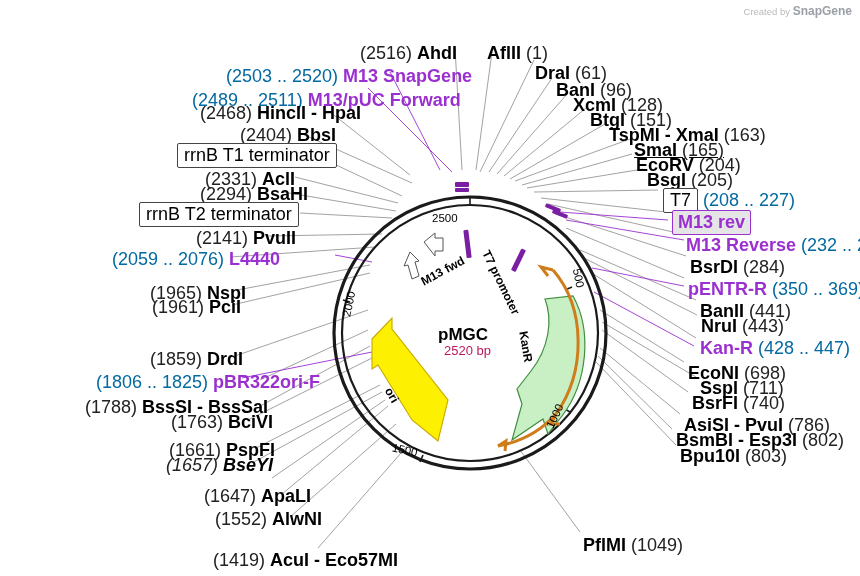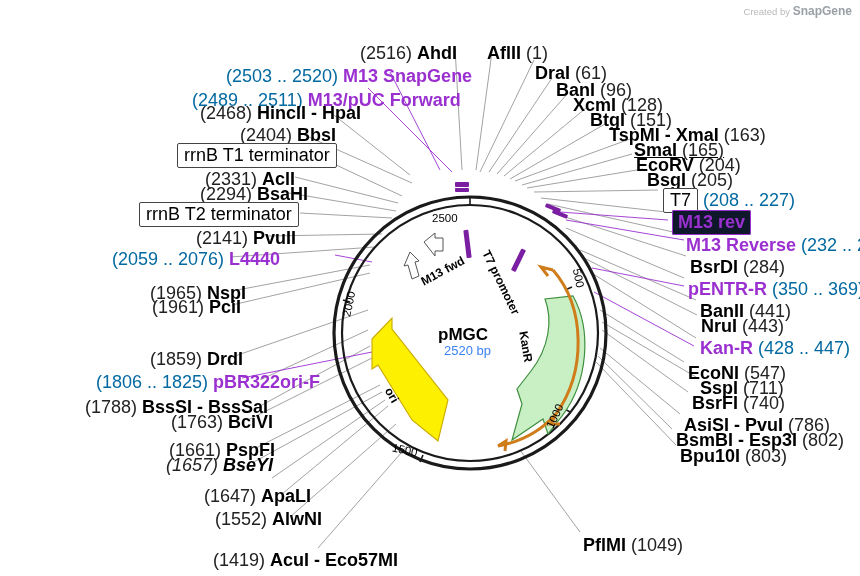--- a/index.html
+++ b/index.html
@@ -33,35 +33,35 @@
   .purple-b { color: #9b30d0; font-weight: bold; }
   .boxed {
     border: 1px solid #444;
     padding: 1px 6px 2px 6px;
     background: #fff;
     border-radius: 2px;
   }
   .boxed-purple {
     border: 1px solid #9b30d0;
     padding: 1px 5px 2px 5px;
-    background: #0f172a;
+    background: #e5e5e5;
     border-radius: 2px;
     color: #9b30d0;
     font-weight: bold;
   }
   .plasmid-name {
     position: absolute;
     font-size: 17px;
     font-weight: bold;
     color: #000;
   }
   .plasmid-size {
     position: absolute;
     font-size: 13px;
-    color: #3b82f6;
+    color: #be185d;
   }
   .tick-lbl {
     position: absolute;
     font-size: 11.5px;
     color: #000;
   }
   .feat-lbl {
     position: absolute;
     font-size: 12px;
     font-weight: bold;
@@ -280,21 +280,21 @@
     <span class="pos">(443)</span>
   </div>
 
   <div class="lbl" style="left:700px; top:341px;">
     <span class="purple-b">Kan-R</span>
     <span class="purple">(428 .. 447)</span>
   </div>
 
   <div class="lbl" style="left:688px; top:366px;">
     <span class="enz">EcoNI</span>
-    <span class="pos">(547)</span>
+    <span class="pos">(698)</span>
   </div>
   <div class="lbl" style="left:700px; top:381px;">
     <span class="enz">SspI</span>
     <span class="pos">(711)</span>
   </div>
   <div class="lbl" style="left:692px; top:396px;">
     <span class="enz">BsrFI</span>
     <span class="pos">(740)</span>
   </div>
   <div class="lbl" style="left:684px; top:418px;">

